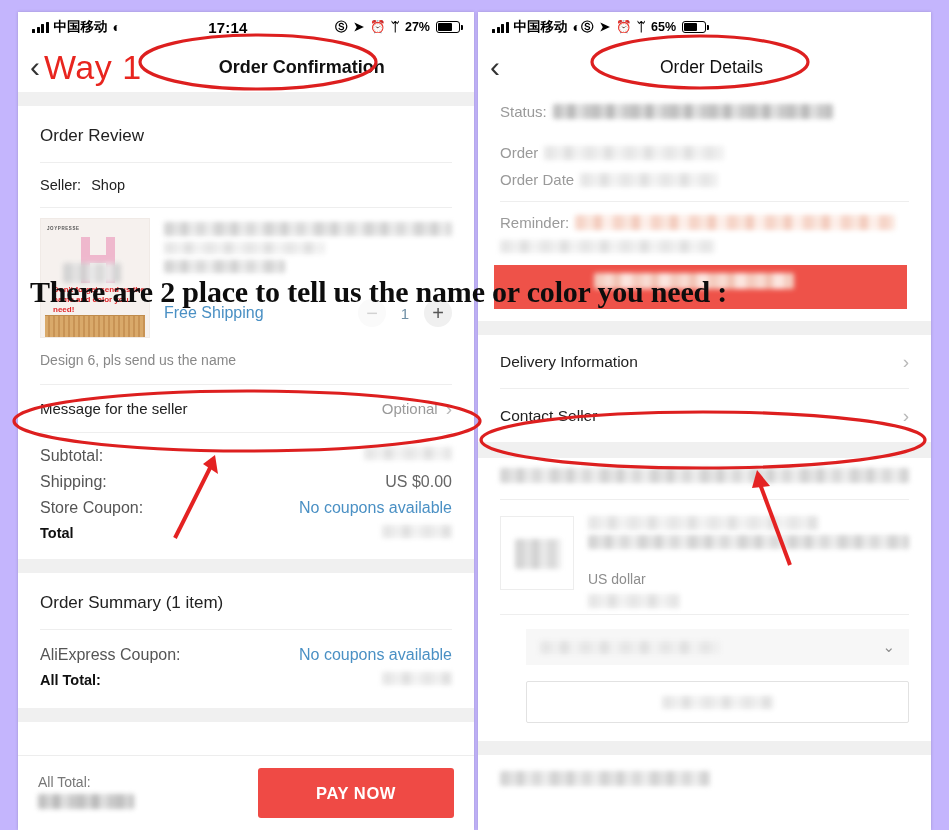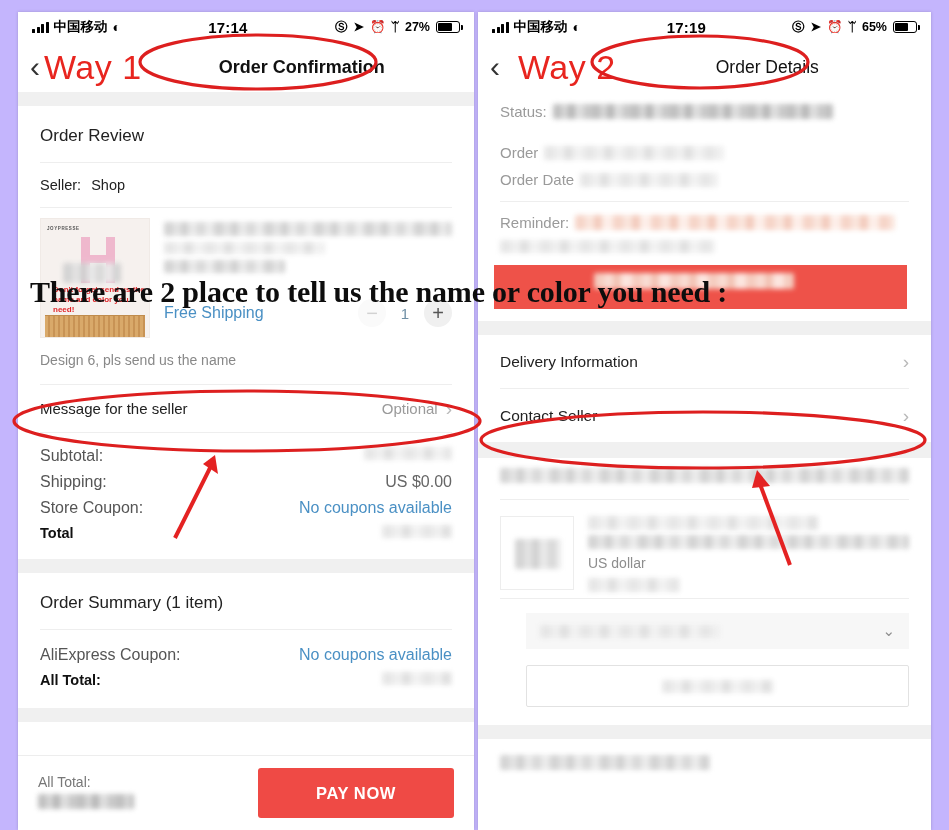--- a/index.html
+++ b/index.html
@@ -431,36 +431,34 @@
       <div class="sb-left">
         <span class="bars">
             <i></i>
             <i></i>
             <i></i>
             <i></i>
           </span>
         <span class="carrier">中国移动</span>
         <span class="wifi">◐</span>
       </div>
-      <div class="sb-mid">17:19</div>
       <div class="sb-right">
         <span class="sb-ic">Ⓢ</span>
         <span class="sb-ic">➤</span>
         <span class="sb-ic">⏰</span>
         <span class="sb-ic">ᛠ</span>
         <span class="sb-ic">65%</span>
         <span class="batt">
             <span style="width:60%"></span>
           </span>
       </div>
     </div>
 
     <div class="navbar">
       <span class="nav-back">‹</span>
-      <span class="way-label">Way 2</span>
       <span class="nav-title">Order Details</span>
     </div>
 
     <div class="card" style="padding-top:6px">
       <div class="kv">
         <span class="kv-label">Status:</span>
         <span class="blur dark" style="width:280px;height:15px"></span>
       </div>
       <div style="height:14px"></div>
       <div class="kv">
@@ -502,21 +500,21 @@
       <span class="blur" style="width:100%;height:15px"></span>
       <div class="hr" style="margin-top:12px"></div>
 
       <div style="display:flex;gap:14px;padding:16px 0 6px 0">
         <div class="rthumb">
           <span class="blur" style="position:absolute;left:14px;top:22px;width:46px;height:30px"></span>
         </div>
         <div style="flex:1;min-width:0">
           <span class="blur light" style="width:72%;height:14px;display:block"></span>
           <span class="blur" style="width:100%;height:14px;display:block;margin-top:5px"></span>
-          <div style="color:#8d8d8d;font-size:14px;margin-top:6px">US dollar</div>
+          <div style="color:#8d8d8d;font-size:14px;margin-top:22px">US dollar</div>
           <span class="blur light" style="width:92px;height:14px;display:block;margin-top:7px"></span>
         </div>
       </div>
       <div class="hr"></div>
 
       <div style="padding:14px 0 0 26px">
         <div class="rbox">
           <span class="blur light" style="width:180px;height:13px"></span>
           <span style="color:#8d8d8d;font-size:15px">⌄</span>
         </div>

